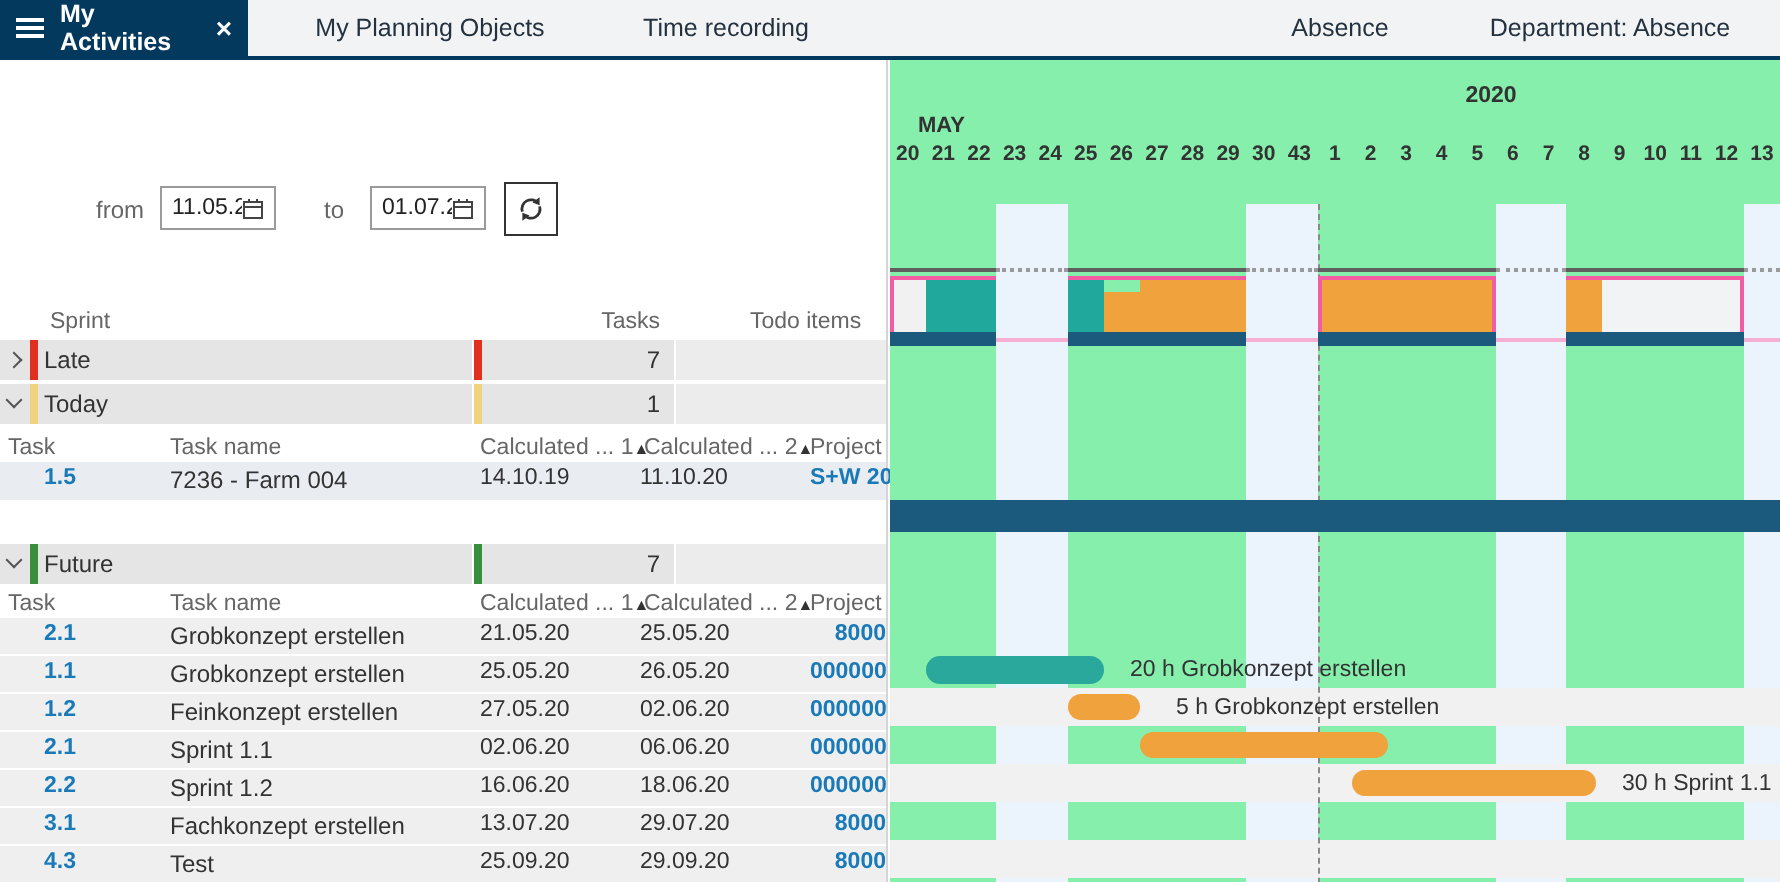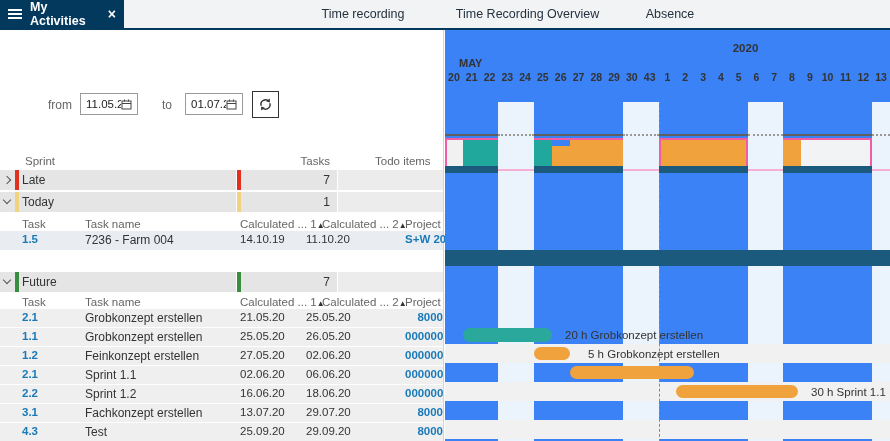--- a/index.html
+++ b/index.html
@@ -50,27 +50,27 @@
   .cell-sep { position:absolute; left:236px; top:0; width:1px; height:20px; background:#fff; }
 
   .sub-hdr { position:absolute; left:0; width:444px; font-size:11.5px; color:#666; }
   .data-row { position:absolute; left:0; width:443px; height:18px; background:#EFEFEF;
     font-size:11.5px; cursor:pointer; }
   .data-row.sel { background:#E9EDF2; }
   .c { position:absolute; top:2px; white-space:nowrap; }
   .c-task { left:22px; color:#1A7AB8; font-weight:bold; }
   .c-name { left:85px; color:#333; font-size:12px; }
   .c-c1 { left:240px; color:#333; }
-  .c-c2 { left:306px; color:#333; }
+  .c-c2 { left:320px; color:#333; }
   .c-proj { left:405px; width:38px; text-align:right; color:#1A7AB8; font-weight:bold; }
-  .h-task{left:22px}.h-name{left:85px}.h-c1{left:240px}.h-c2{left:322px}.h-proj{left:405px}
+  .h-task{left:4px}.h-name{left:85px}.h-c1{left:240px}.h-c2{left:322px}.h-proj{left:405px}
   .sort { font-size:8px; color:#333; }
 
   
-  .gantt { position:absolute; left:445px; top:30px; width:445px; height:411px; background:#3b82f6; }
+  .gantt { position:absolute; left:445px; top:30px; width:445px; height:411px; background:#86efac; }
   .g-year { position:absolute; left:0; top:12px; width:445px; text-align:center;
     font-size:11.5px; font-weight:600; color:#333; }
   .g-year span { position:relative; left:78px; }
   .g-month { position:absolute; left:14px; top:27px; font-size:11px; font-weight:600; color:#333; }
   .g-days { position:absolute; left:0; top:41px; width:445px; height:15px; display:flex; }
   .g-days span { flex:none; width:17.8px; text-align:center; font-size:10.5px;
     font-weight:600; color:#333; }
   .g-body { position:absolute; left:0; top:72px; width:408px; height:355px;text-align:right; }
   .wkend { position:absolute; top:0; height:355px; background:#EBF3FC; }
   .stripe { position:absolute; left:0; width:445px; height:19px; background:#F1F1F1; }
@@ -94,23 +94,24 @@
 <body>
 
 <div id="app">
 
   <div class="tabbar">
     <div class="tab-active">
       <span class="burger"></span>
       <span>My Activities</span>
       <span class="tab-close">×</span>
     </div>
+    <div class="tab t1">My Planning Objects</div>
     <div class="tab t2">Time recording</div>
-    <div class="tab t3">Time Recording Overview</div>
     <div class="tab t4">Absence</div>
+    <div class="tab t5">Department: Absence</div>
   </div>
 
   <div class="left">
 
     <div class="filter">
       <span class="flabel" style="left:48px">from</span>
       <span class="datebox" style="left:80px">
         <input value="11.05.20" style="">
         <svg class="calico" width="11" height="11" viewBox="0 0 11 11">
           <rect x="1" y="2" width="9" height="8" fill="none" stroke="#444" stroke-width="1"></rect>

